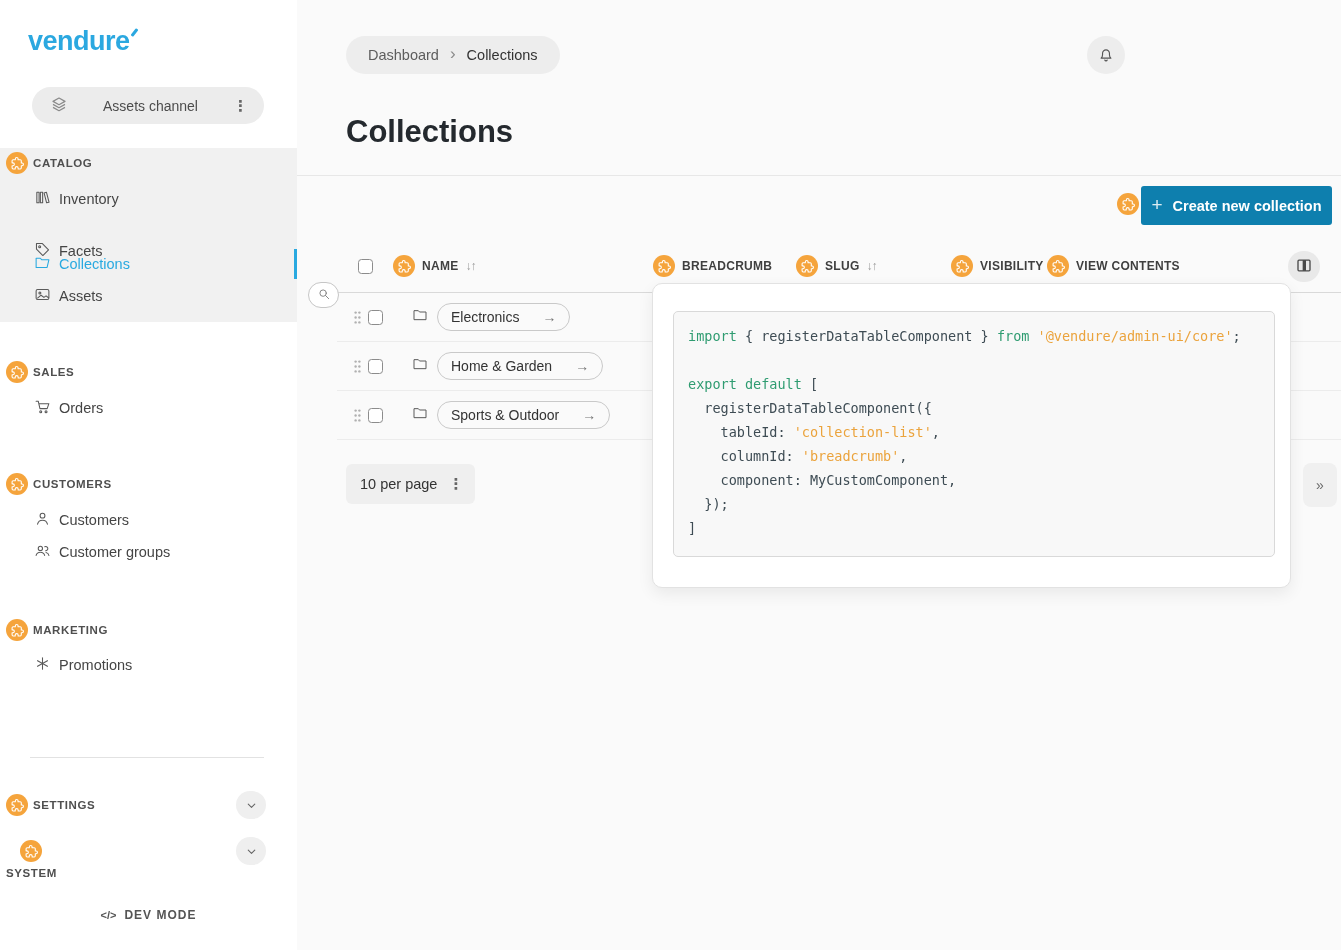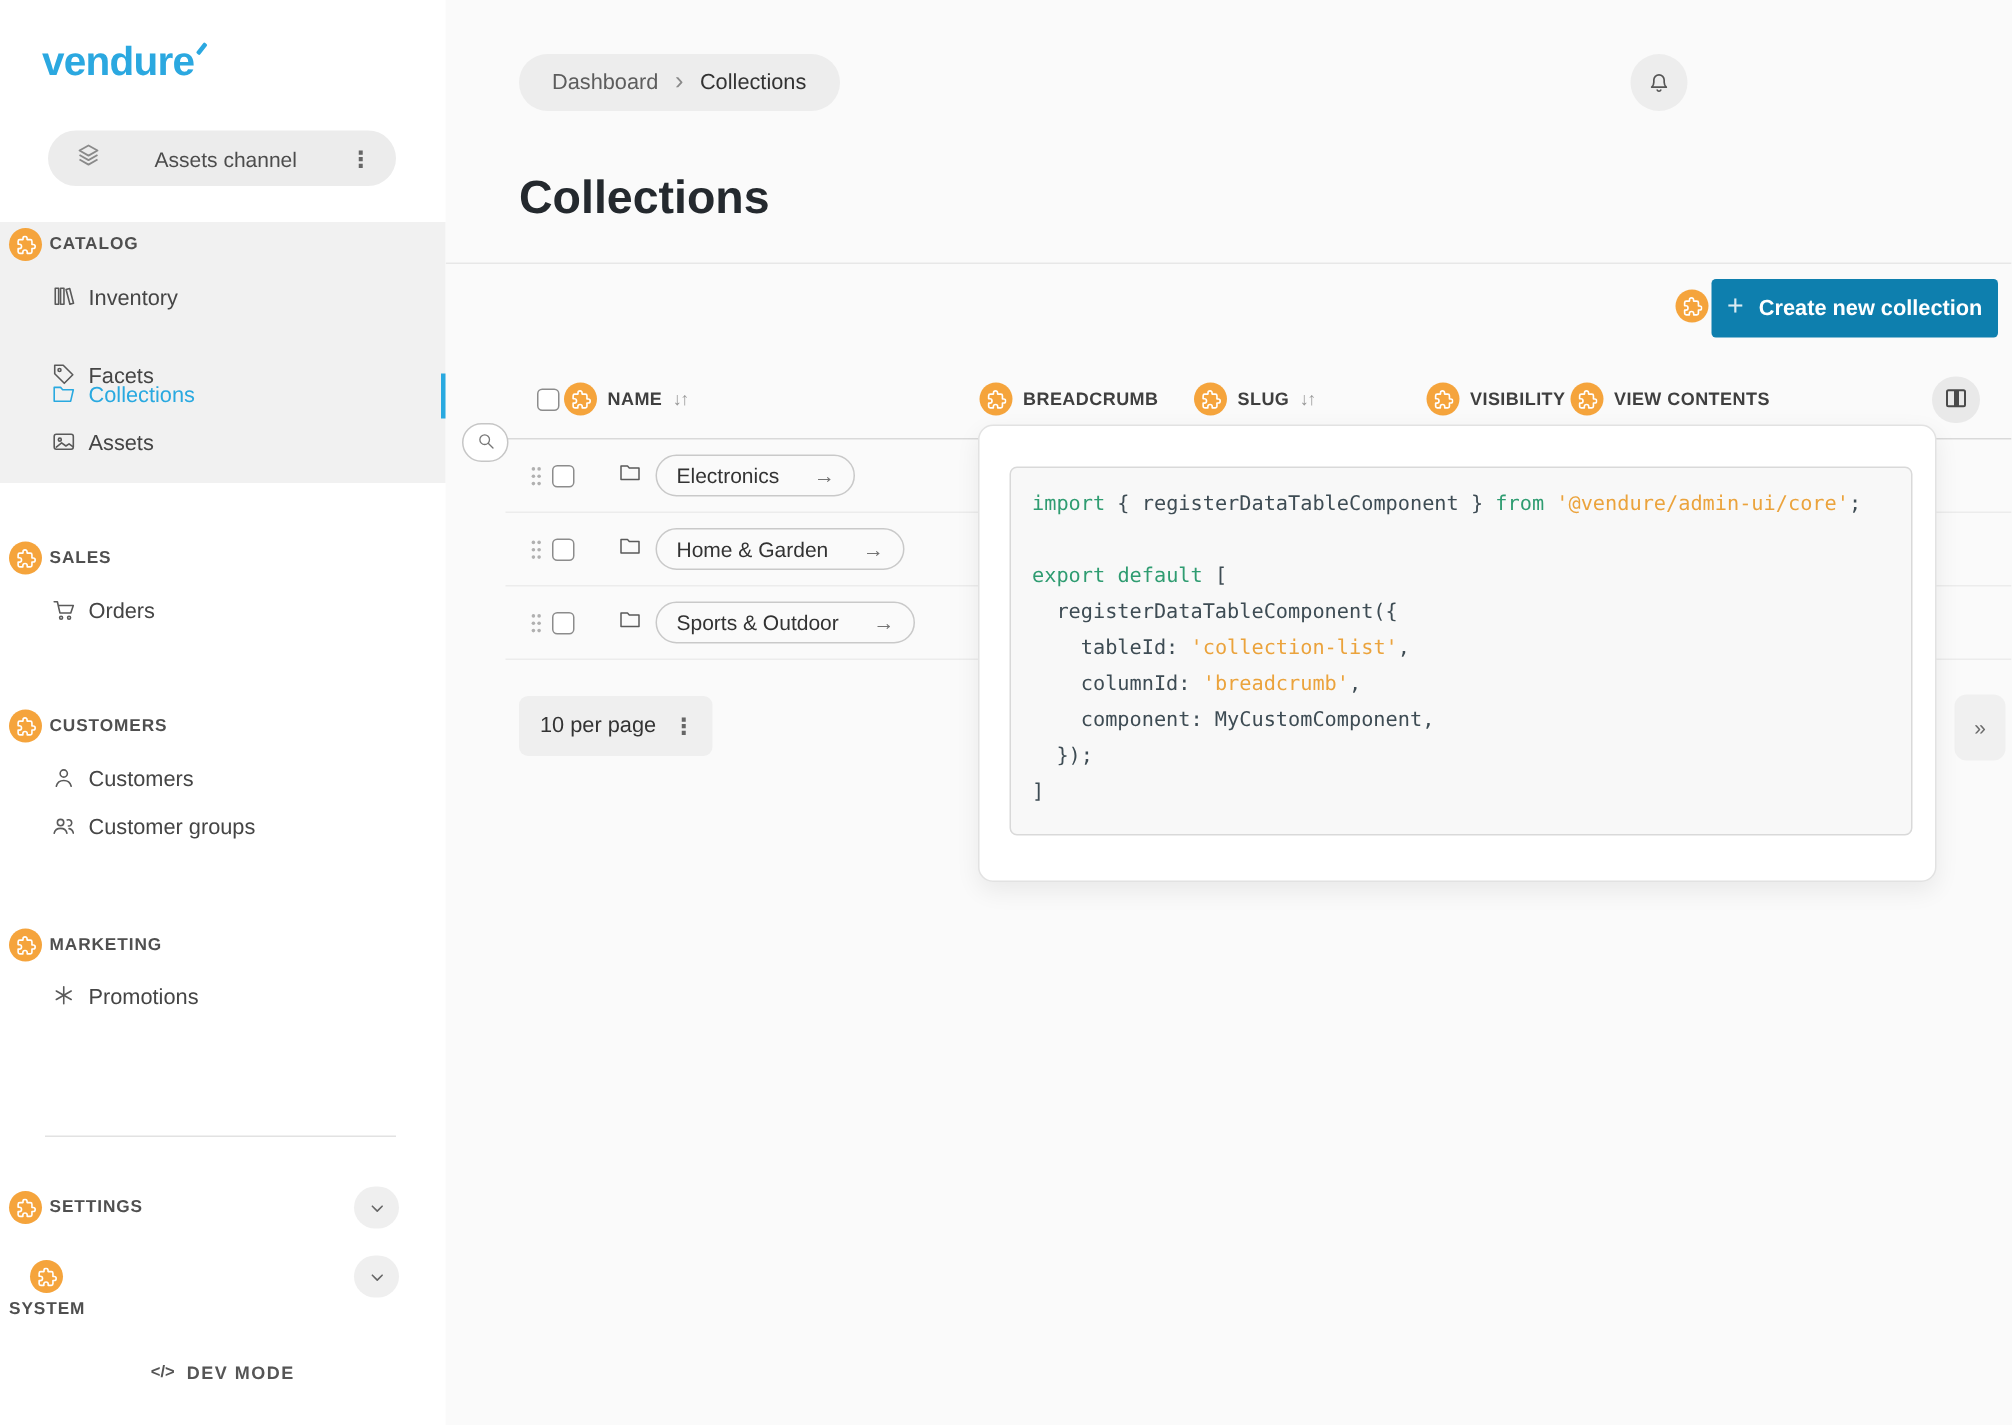--- a/index.html
+++ b/index.html
@@ -59,21 +59,21 @@
   
   .create-btn { position:absolute; left:1141px; top:186px; width:191px; height:39px; background:var(--primary,#0E7FAE); border:none; border-radius:3px; color:#fff; font-size:14.5px; font-weight:600; display:flex; align-items:center; justify-content:center; gap:10px; cursor:pointer; }
   .create-btn .plus { font-size:19px; font-weight:400; opacity:.85; margin-top:-2px; }
   .badge-create { position:absolute; left:1117px; top:193px; z-index:5; }
 
   
   .checkbox { display:inline-block; width:15px; height:15px; border:1.5px solid #8c8c8c; border-radius:3.5px; background:#fff; cursor:pointer; flex:0 0 15px; }
   .hdr-checkbox { position:absolute; left:358px; top:259px; }
   .th { position:absolute; top:255px; height:22px; display:flex; align-items:center; gap:7px; font-size:12px; font-weight:700; color:#3f3f3f; letter-spacing:0.3px; }
   .th .sort { font-size:12px; font-weight:400; color:#9a9a9a; letter-spacing:-1px; cursor:pointer; }
-  .th-name { left:376px; } .th-breadcrumb { left:653px; } .th-slug { left:796px; }
+  .th-name { left:393px; } .th-breadcrumb { left:653px; } .th-slug { left:796px; }
   .th-visibility { left:951px; } .th-viewcontents { left:1047px; }
 
   .colpicker-btn { position:absolute; left:1288px; top:251px; width:32px; height:31px; border-radius:16px; background:#e9e9e9; border:none; display:flex; align-items:center; justify-content:center; cursor:pointer; }
 
   .table-topline { position:absolute; left:337px; top:292px; width:1004px; height:1px; background:#d9d9d9; }
   .search-pill { position:absolute; left:308px; top:282px; width:31px; height:26px; border:1px solid #c6c6c6; border-radius:13px; background:#fff; display:flex; align-items:center; justify-content:center; z-index:3; cursor:pointer; }
   .search-pill svg { width:14px; height:14px; stroke:#777; fill:none; stroke-width:1.5; stroke-linecap:round; }
 
   
   .trow { position:absolute; left:337px; width:1004px; height:49px; display:flex; align-items:center; border-bottom:1px solid #ececec; }

